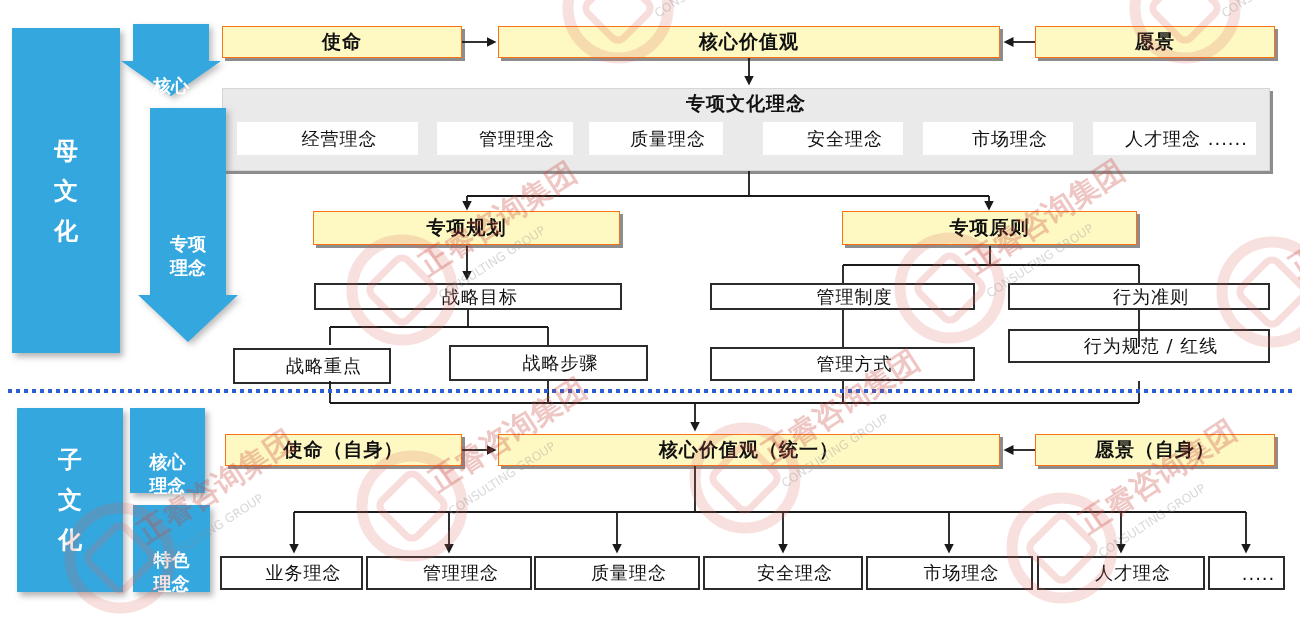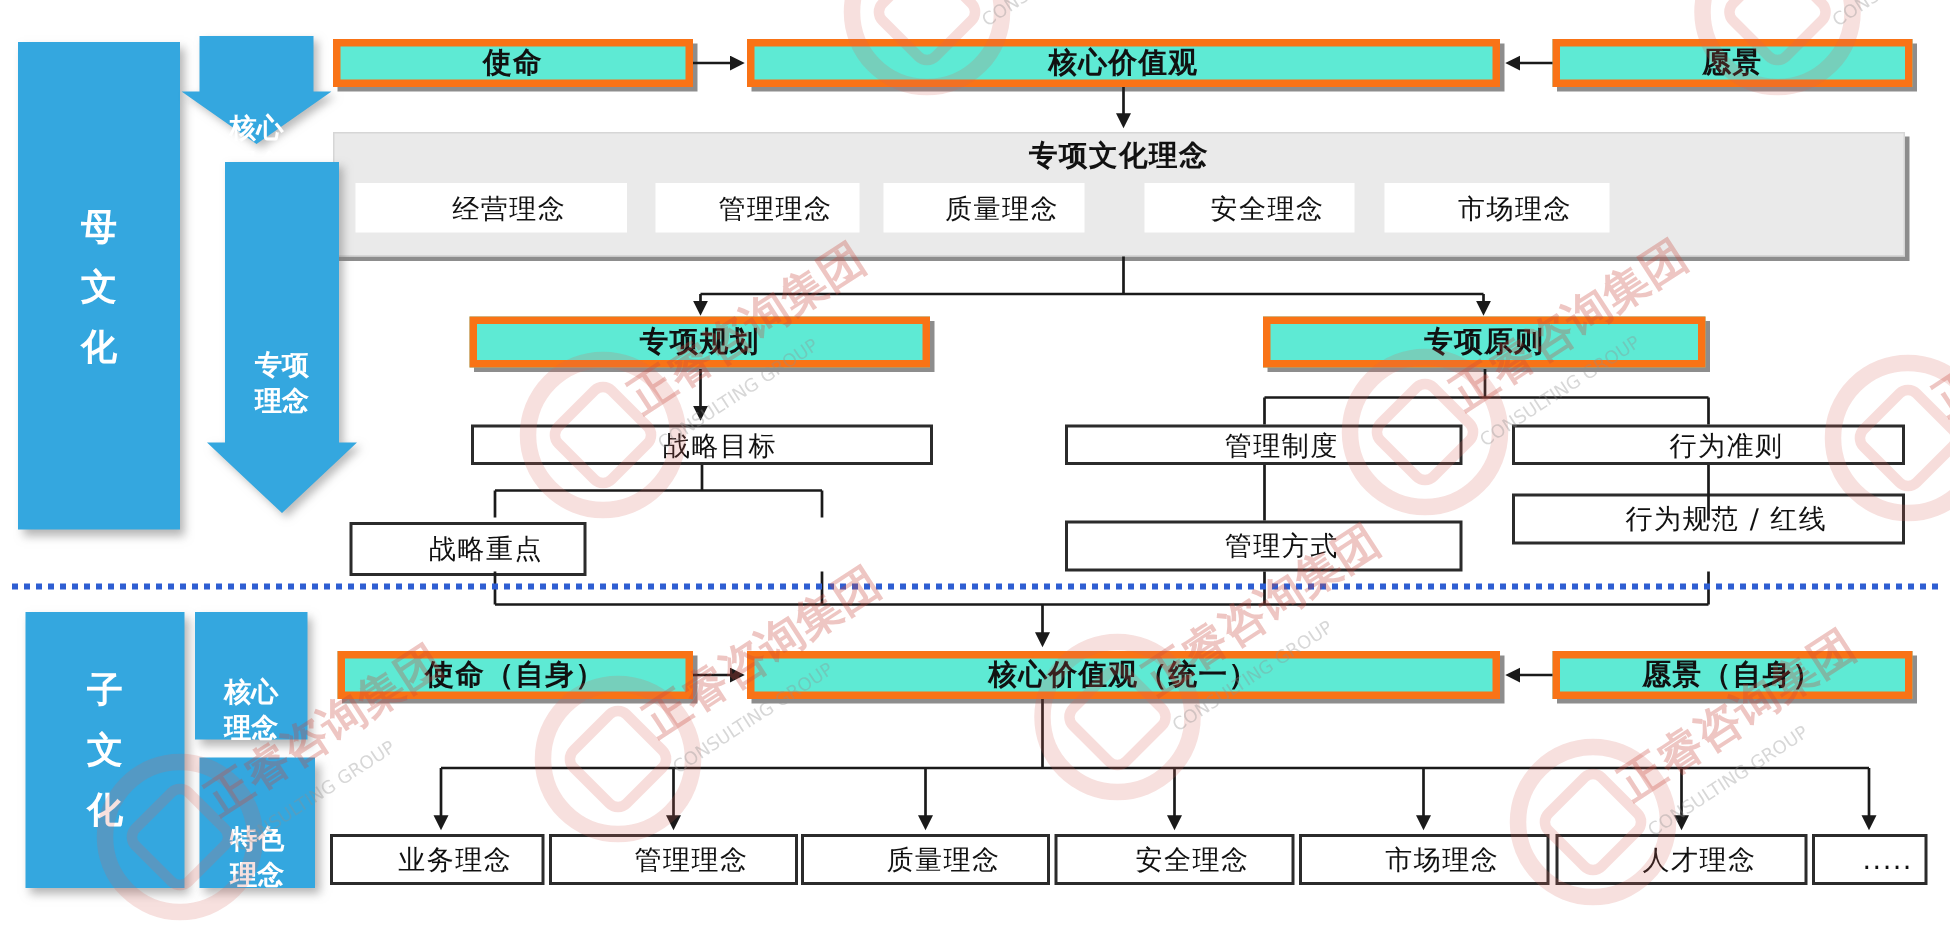--- a/index.html
+++ b/index.html
@@ -4,21 +4,21 @@
 <style>
   html,body{margin:0;padding:0;background:#fff;}
   .stage{
     position:relative;width:1300px;height:626px;overflow:hidden;
     background:#fff;font-family:"DejaVu Sans",sans-serif;color:#111;
   }
   .abs{position:absolute;box-sizing:border-box;}
   .flexc{display:flex;align-items:center;justify-content:center;text-align:center;}
   
   .box-gray{
-    background:#5eead4;border:5px solid #f97316;
+    background:#fef9c3;border:1px solid #f97316;
     box-shadow:3px 3px 0 #8d8d8d;
     font-weight:bold;font-size:19px;letter-spacing:1px;
     z-index:3;
   }
   
   .box-white{
     background:#fff;border:2px solid #2b2b2b;
     font-size:18px;letter-spacing:1px;z-index:3;padding-left:24px;
   }
   
@@ -138,33 +138,39 @@
   </div>
   <div class="abs flexc box-white" style="left:589px;top:122px;width:134px;height:33px;border-width:0;">
     <span>质量理念</span>
   </div>
   <div class="abs flexc box-white" style="left:763px;top:122px;width:140px;height:33px;border-width:0;">
     <span>安全理念</span>
   </div>
   <div class="abs flexc box-white" style="left:923px;top:122px;width:150px;height:33px;border-width:0;">
     <span>市场理念</span>
   </div>
+  <div class="abs flexc box-white" style="left:1093px;top:122px;width:163px;height:33px;border-width:0;">
+    <span>人才理念 ......</span>
+  </div>
 
   <div class="abs flexc box-gray" style="left:313px;top:211px;width:307px;height:34px;">
     <span>专项规划</span>
   </div>
   <div class="abs flexc box-gray" style="left:842px;top:211px;width:295px;height:34px;">
     <span>专项原则</span>
   </div>
 
   <div class="abs flexc box-white" style="left:314px;top:283px;width:308px;height:27px;">
     <span>战略目标</span>
   </div>
   <div class="abs flexc box-white" style="left:233px;top:348px;width:158px;height:36px;">
     <span>战略重点</span>
+  </div>
+  <div class="abs flexc box-white" style="left:449px;top:345px;width:199px;height:36px;">
+    <span>战略步骤</span>
   </div>
 
   <div class="abs flexc box-white" style="left:710px;top:283px;width:265px;height:27px;">
     <span>管理制度</span>
   </div>
   <div class="abs flexc box-white" style="left:1008px;top:283px;width:262px;height:27px;">
     <span>行为准则</span>
   </div>
   <div class="abs flexc box-white" style="left:710px;top:347px;width:265px;height:34px;">
     <span>管理方式</span>

